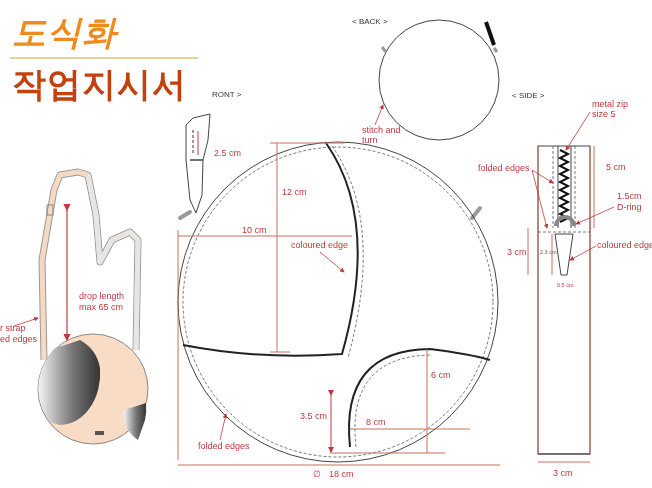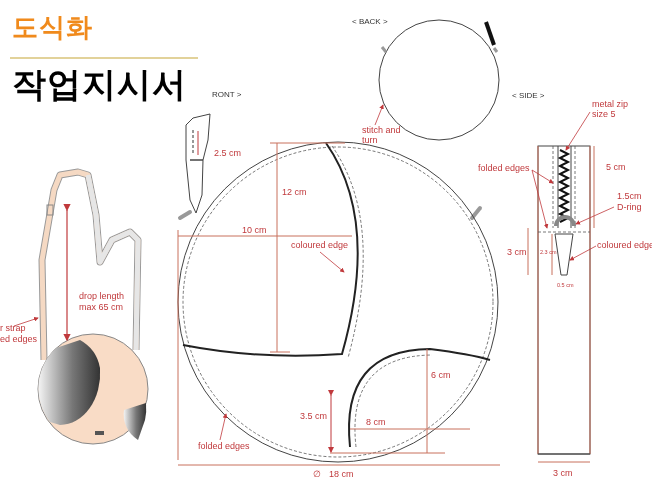--- a/index.html
+++ b/index.html
@@ -1,20 +1,20 @@
 <!DOCTYPE html>
 <html><head>
   <meta charset="utf-8">
   <style>
     html, body { margin: 0; padding: 0; background: #ffffff; }
     body { width: 652px; height: 488px; position: relative; overflow: hidden;
            font-family: "Liberation Sans", "DejaVu Sans", sans-serif; }
     .title { position: absolute; font-family: "DejaVu Sans", sans-serif; font-weight: bold; letter-spacing: 1px; }
-    .t1 { left: 12px; top: 10px; font-size: 26px; color: #f08a1c; }
-    .t2 { left: 12px; top: 62px; font-size: 34px; color: #000000; }
+    .t1 { left: 12px; top: 10px; font-size: 34px; color: #f08a1c; font-style: italic; }
+    .t2 { left: 12px; top: 62px; font-size: 34px; color: #c2410c; }
     .title-rule { position: absolute; left: 10px; top: 57px; width: 188px; height: 2px; background: #e2d29a; }
     svg { position: absolute; left: 0; top: 0; }
     .lbl { font-family: "Liberation Sans", sans-serif; font-size: 9px; fill: #c0393c; }
     .lbl-dark { font-family: "Liberation Sans", sans-serif; font-size: 8px; fill: #333; }
     .dim { stroke: #c8705c; stroke-width: 1; fill: none; }
     .outline { stroke: #444; stroke-width: 1; fill: none; }
     .dash { stroke: #555; stroke-width: 0.8; fill: none; stroke-dasharray: 3 2; }
     .edge { stroke: #222; stroke-width: 2; fill: none; }
   </style>
 </head>

